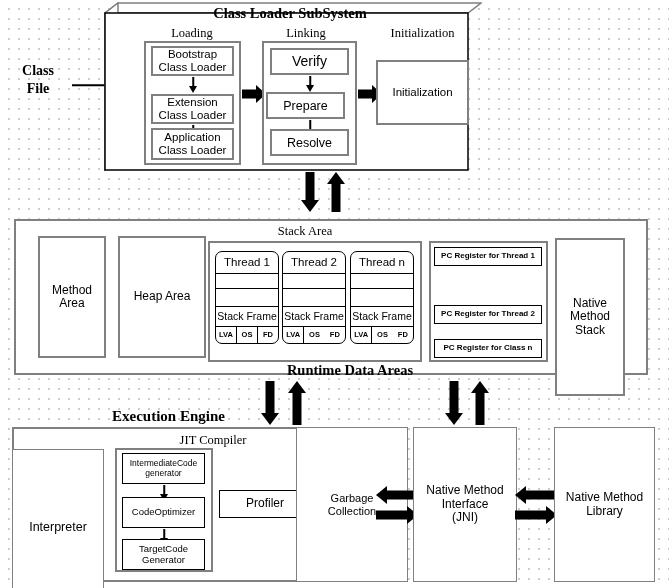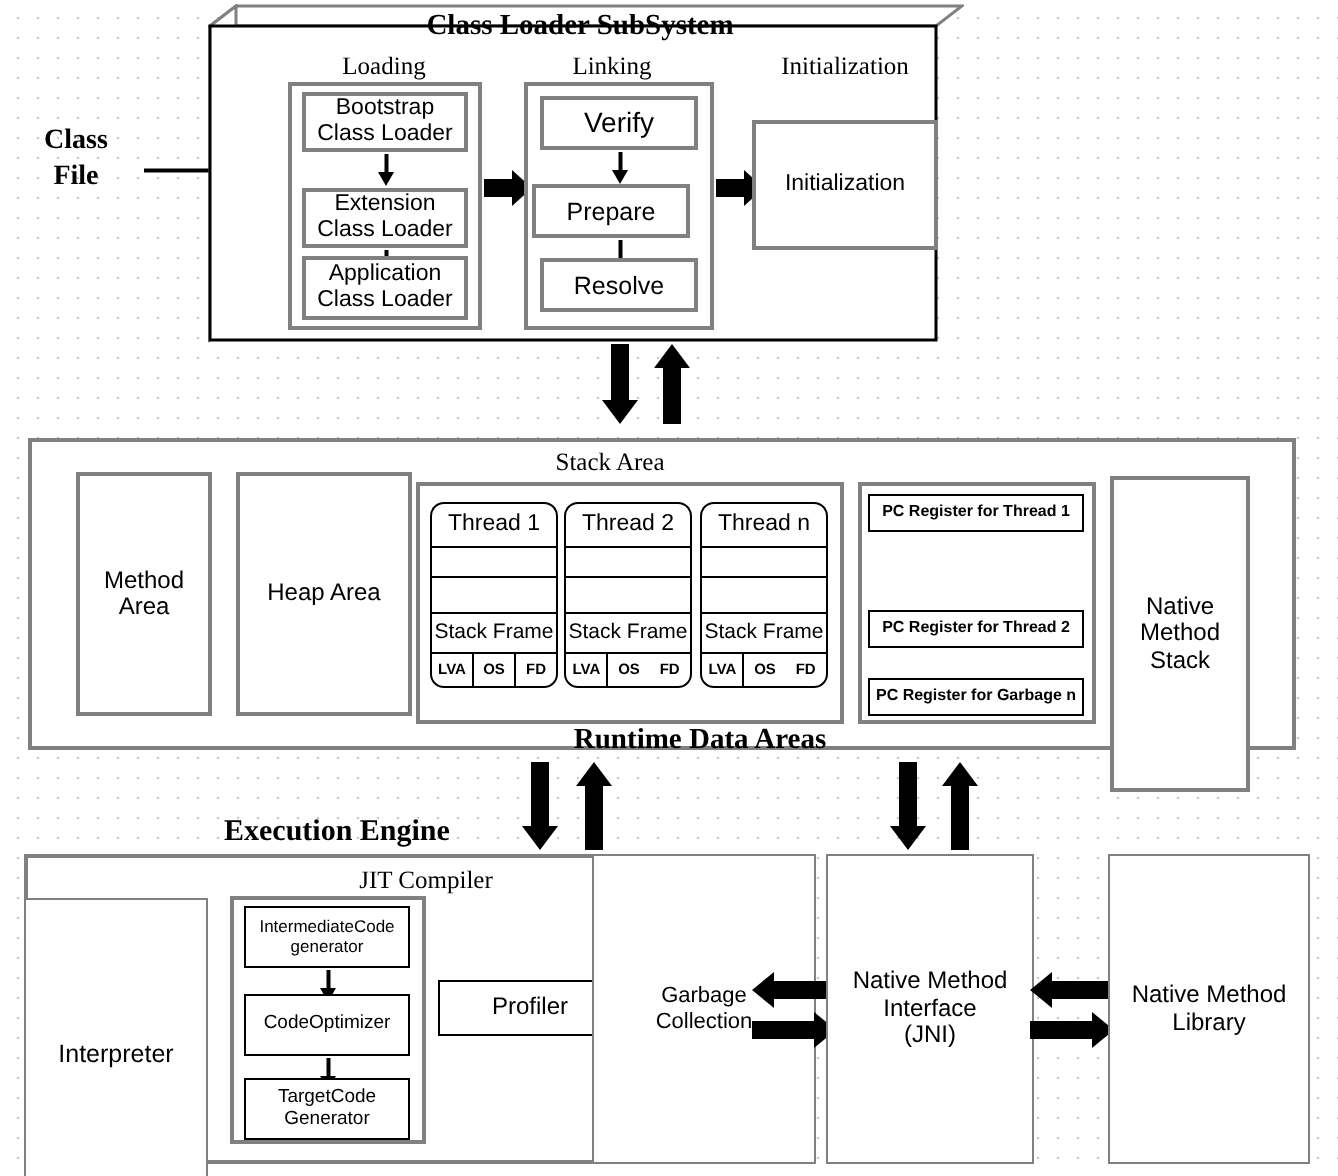--- a/index.html
+++ b/index.html
@@ -235,21 +235,21 @@
 
   <div class="box boxgray white" style="left:429px;top:241px;width:119px;height:121px;"></div>
 
   <div class="box white" style="left:434px;top:247px;width:108px;height:19px;font-size:8px;font-weight:bold;">
     <span>PC Register for Thread 1</span>
   </div>
   <div class="box white" style="left:434px;top:272px;width:108px;height:19px;font-size:8px;font-weight:bold;margin-top:33px;">
     <span>PC Register for Thread 2</span>
   </div>
   <div class="box white" style="left:434px;top:339px;width:108px;height:19px;font-size:8px;font-weight:bold;">
-    <span>PC Register for Garbage n</span>
+    <span>PC Register for Class n</span>
   </div>
 
   <div class="box boxgray white" style="left:555px;top:238px;width:70px;height:158px;font-size:12px;">
     <div><span>Native</span><br>
     <span>Method</span><br>
     <span>Stack</span></div>
   </div>
 
   <div class="bArrowD" style="left:260px;top:381px;width:20px;height:44px;">
     <div class="stem" style="height:32px;"></div>

